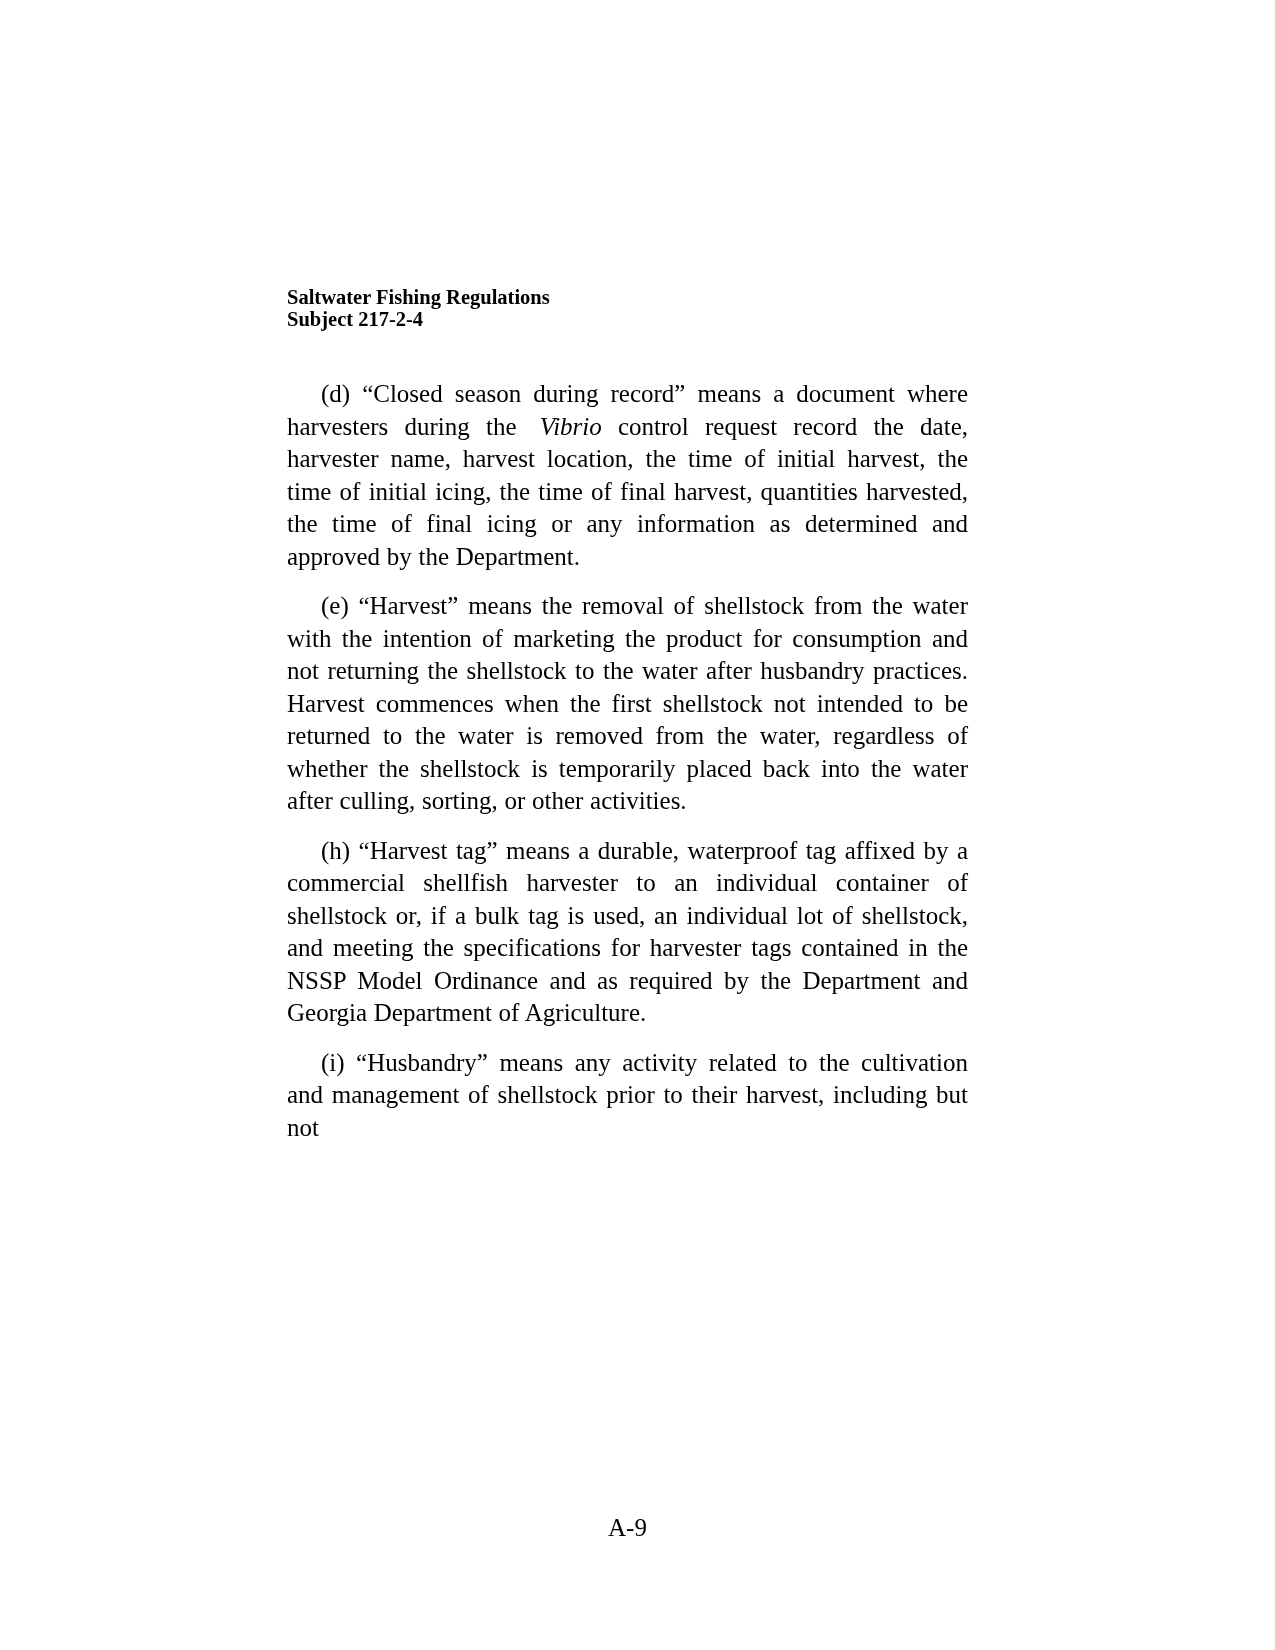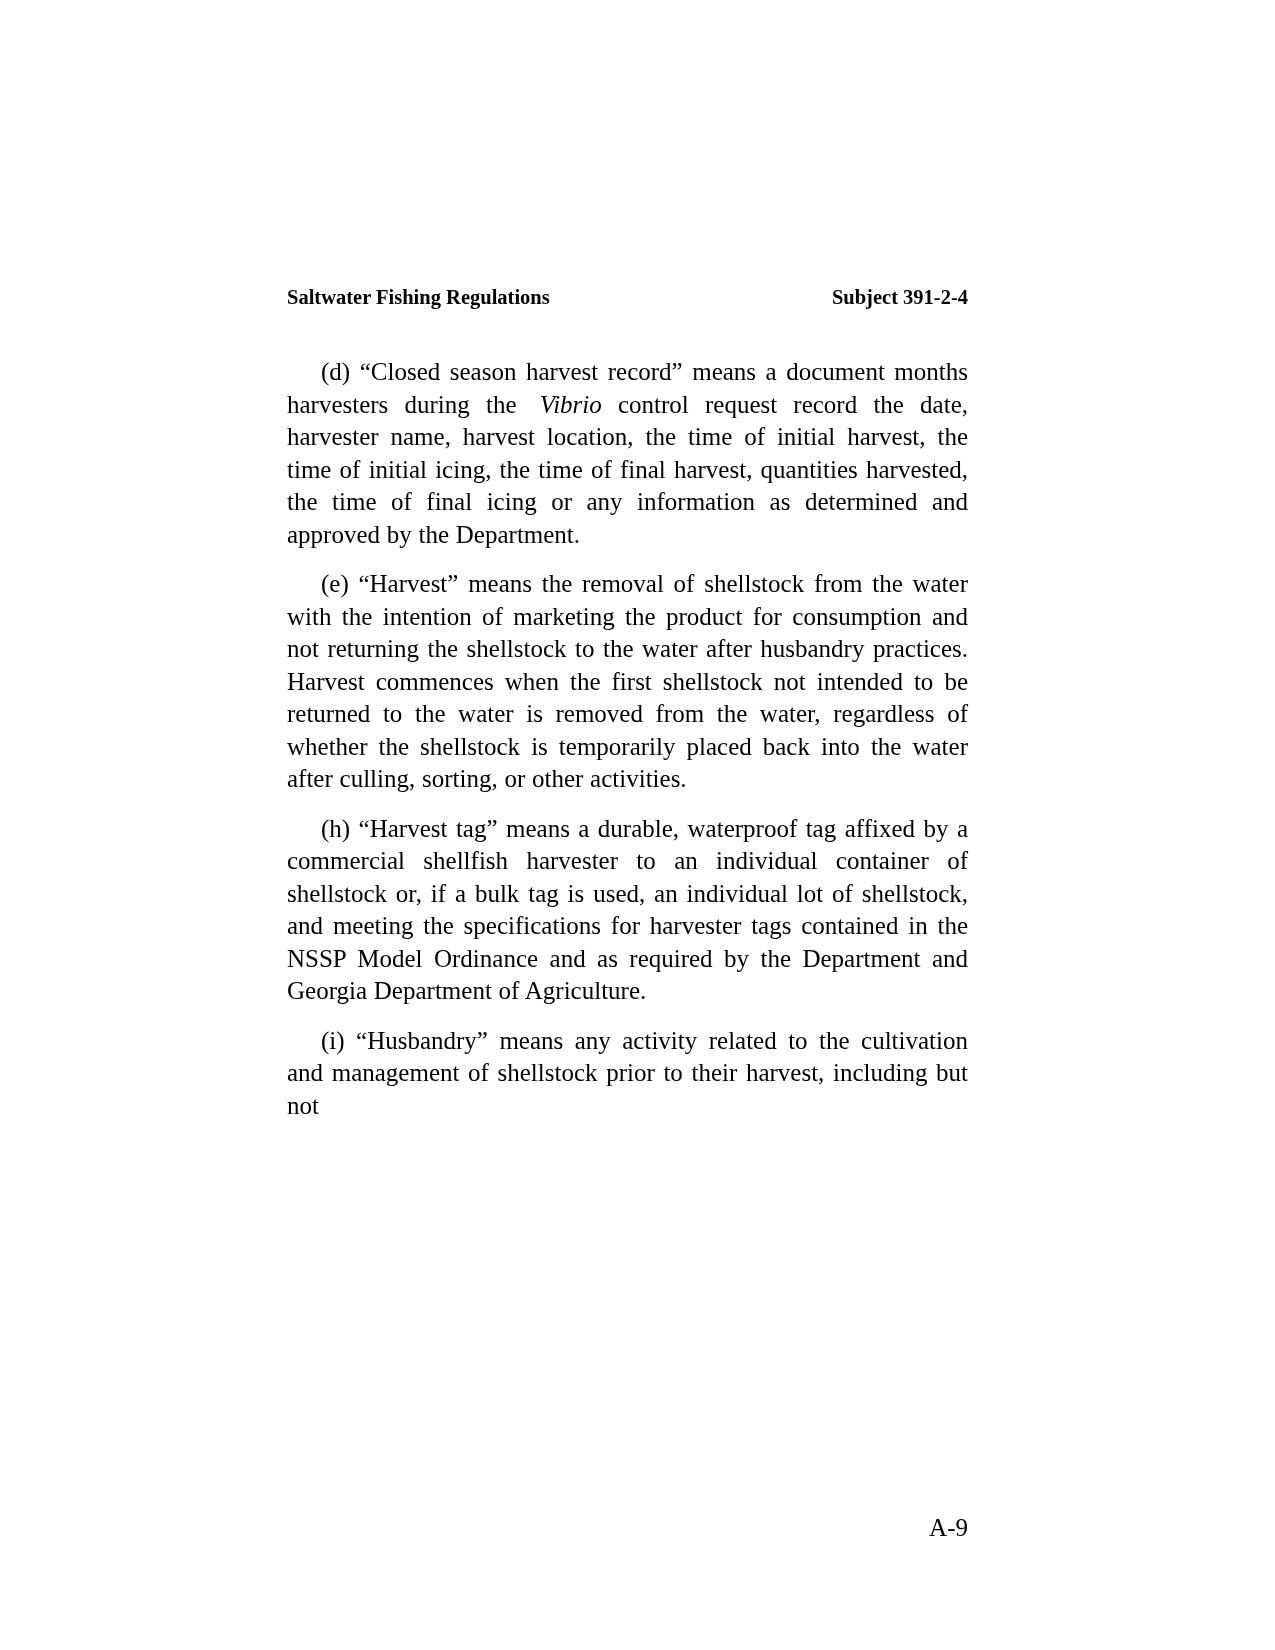--- a/index.html
+++ b/index.html
@@ -23,20 +23,21 @@
     width: 681px;
   }
   .doc-header {
     display: flex;
     justify-content: space-between;
     align-items: baseline;
     font-weight: 700;
     font-size: 20.5px;
     line-height: 22px;
     margin-bottom: 48px;
+    flex-direction: column;
   }
   .body-text p {
     font-size: 25px;
     line-height: 32.5px;
     text-align: justify;
     text-indent: 34px;
     margin: 0 0 17px 0;
     word-spacing: 0.5px;
   }
   .body-text em {
@@ -44,39 +45,39 @@
     margin-left: 7px;
   }
   .body-text b.bold-quote {
     font-weight: 700;
   }
   .footer {
     position: absolute;
     left: 287px;
     top: 1512px;
     width: 681px;
-    text-align: right;
+    text-align: center;
     font-size: 25px;
     line-height: 32px;
   }
 </style>
 </head>
 <body>
 
 <div class="page">
   <div class="content">
 
     <div class="doc-header">
       <span>Saltwater Fishing Regulations</span>
-      <span>Subject 391-2-4</span>
+      <span>Subject 217-2-4</span>
     </div>
 
     <div class="body-text">
 
-      <p><span>(d) “Closed season harvest record” means a document months harvesters during the </span><em>Vibrio</em><span> control request record the date, harvester name, harvest location, the time of initial harvest, the time of initial icing, the time of final harvest, quantities harvested, the time of final icing or any information as determined and approved by the Department.</span></p>
+      <p><span>(d) “Closed season during record” means a document where harvesters during the </span><em>Vibrio</em><span> control request record the date, harvester name, harvest location, the time of initial harvest, the time of initial icing, the time of final harvest, quantities harvested, the time of final icing or any information as determined and approved by the Department.</span></p>
 
       <p><span>(e) “Harvest” means the removal of shellstock from the water with the intention of marketing the product for consumption and not returning the shellstock to the water after husbandry practices. Harvest commences when the first shellstock not intended to be returned to the water is removed from the water, regardless of whether the shellstock is temporarily placed back into the water after culling, sorting, or other activities.</span></p>
 
 
 
       <p><span>(h) “Harvest tag” means a durable, waterproof tag affixed by a commercial shellfish harvester to an individual container of shellstock or, if a bulk tag is used, an individual lot of shellstock, and meeting the specifications for harvester tags contained in the NSSP Model Ordinance and as required by the Department and Georgia Department of Agriculture.</span></p>
 
       <p><span>(i) “Husbandry” means any activity related to the cultivation and management of shellstock prior to their harvest, including but not</span></p>
 
     </div>

